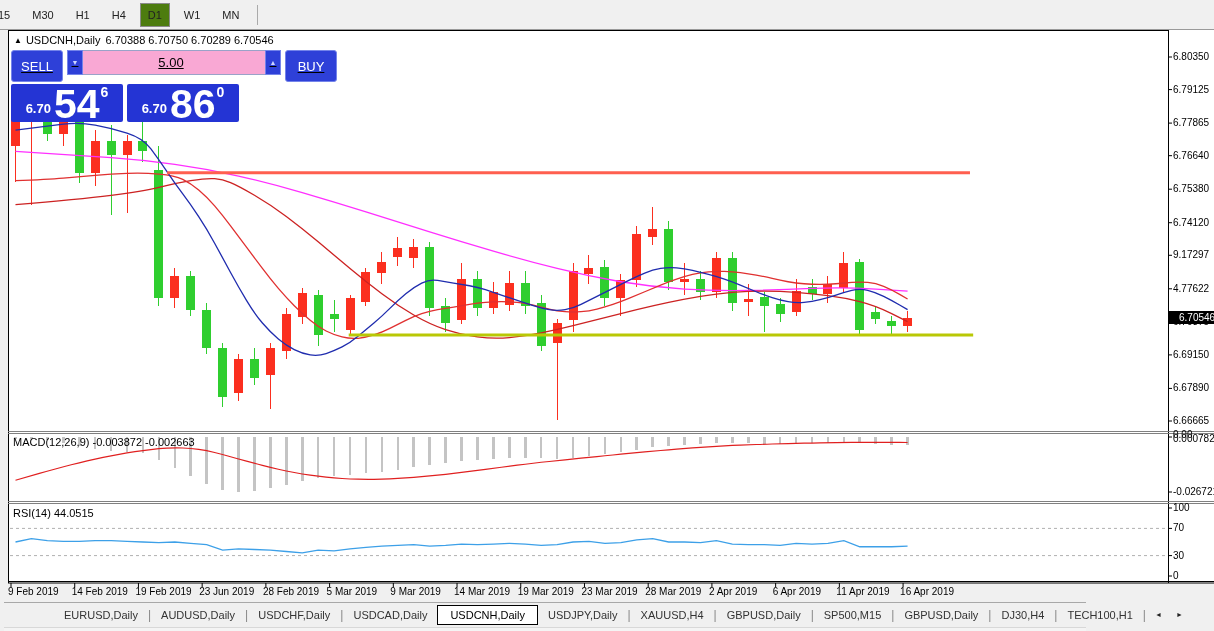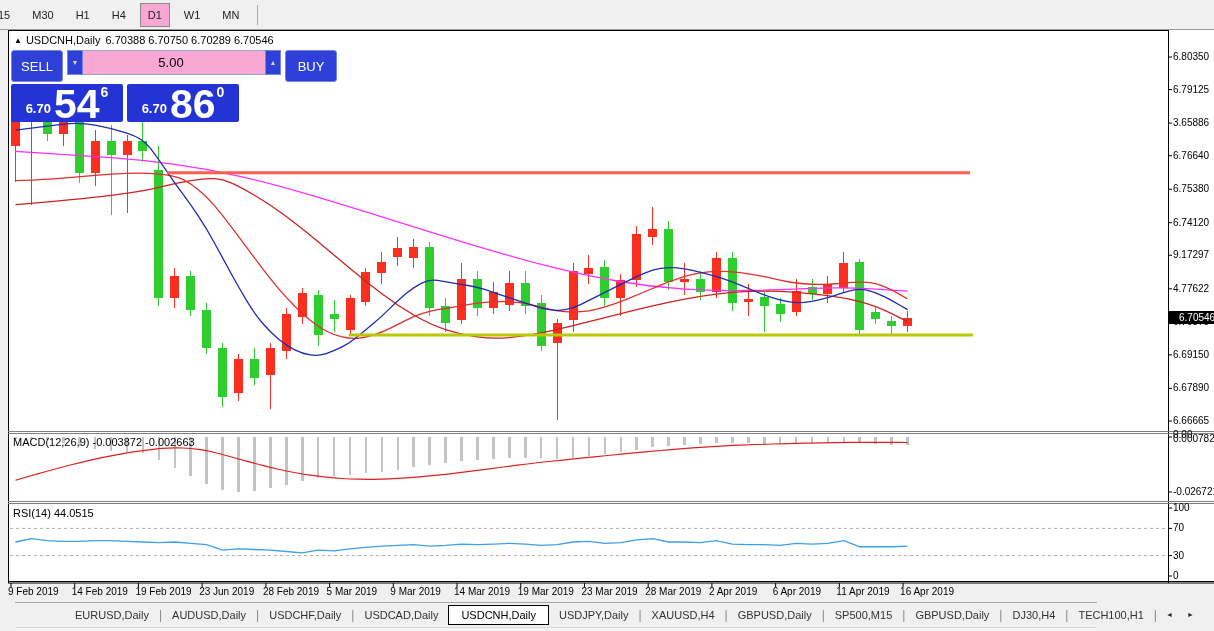--- a/index.html
+++ b/index.html
@@ -7,32 +7,32 @@
     width:1214px;height:631px;position:relative;overflow:hidden;
     background:#f0f0f0;font-family:"Liberation Sans","DejaVu Sans",sans-serif;
     -webkit-font-smoothing:none;
   }
   
   .toolbar{position:absolute;left:0;top:0;width:1214px;height:29px;background:#f0f0f0;
     border-bottom:1px solid #9a9a9a;display:flex;align-items:center;overflow:hidden;}
   .tf-btn{height:22px;padding:0 7px;display:flex;align-items:center;justify-content:center;
     font-size:11px;color:#222;border:1px solid transparent;margin-right:6px;white-space:nowrap;}
   .tf-btn.first{margin-left:-10px;}
-  .tf-btn.active{background:#f9a8d4;border:1px solid #8a8a8a;}
+  .tf-btn.active{background:#4d7c0f;border:1px solid #8a8a8a;}
   .tf-sep{width:1px;height:20px;background:#aaa;margin-left:4px;}
   
   .chart-bg{position:absolute;left:8px;top:30px;width:1206px;height:553px;background:#ffffff;}
   .overlay-svg{position:absolute;left:0;top:0;z-index:5;}
   
   .chart-title{position:absolute;left:14px;top:34px;z-index:6;font-size:11px;color:#000;white-space:nowrap;}
   .chart-title .mark{font-size:8px;vertical-align:1px;margin-right:4px;}
   .chart-title .num{margin-left:5px;}
   
   .trade-panel{position:absolute;left:11px;top:50px;width:228px;z-index:10;}
-  .tp-row1{display:flex;height:32px;}
+  .tp-row1{display:flex;height:32px;text-decoration:underline;}
   .btn-trade{flex:0 0 52px;background:#2e40d8;border:1px solid #7484ea;border-radius:3px;
     color:#fff;font-size:13px;font-family:inherit;display:flex;align-items:center;justify-content:center;padding:0;}
   .spinner{flex:1;display:flex;margin:0 4px;height:25px;}
   .spin-btn{width:16px;background:#2e40d8;border:1px solid #7484ea;color:#cdd6ff;font-size:7px;
     display:flex;align-items:center;justify-content:center;padding:0;}
   .vol-input{flex:1;border:1px solid #9aa2c8;border-left:none;border-right:none;background:#f9a8d4;
     text-align:center;font-size:13px;font-family:inherit;padding:0 6px 0 0;min-width:0;color:#000;}
   .tp-row2{display:flex;margin-top:2px;height:38px;}
   .price-box{flex:1;background:#2434d4;border-radius:2px;color:#fff;display:flex;align-items:flex-end;
     justify-content:center;padding-bottom:3px;position:relative;}
@@ -40,21 +40,21 @@
   .pb-small{font-size:13px;font-weight:bold;margin-right:3px;margin-bottom:3px;}
   .pb-big{font-size:41px;font-weight:bold;line-height:30px;}
   .pb-sup{font-size:14px;font-weight:bold;align-self:flex-start;margin-top:0px;margin-left:1px;}
   
   .axis-label{position:absolute;font-size:10px;color:#000;white-space:nowrap;z-index:6;}
   .cur-price{position:absolute;background:#000;color:#fff;font-size:10px;z-index:7;
     padding:1px 3px 1px 10px;white-space:nowrap;}
   .ind-label{position:absolute;font-size:11px;color:#000;z-index:6;white-space:nowrap;}
   .date-label{position:absolute;top:586px;font-size:10px;color:#000;white-space:nowrap;z-index:6;}
   
-  .tabbar{position:absolute;left:15px;top:602px;width:1082px;height:29px;background:#f0f0f0;
+  .tabbar{position:absolute;left:4px;top:602px;width:1082px;height:29px;background:#f0f0f0;
     border-top:1px solid #a8a8a8;z-index:8;}
   .tabs{display:flex;align-items:center;height:23px;padding-left:50px;}
   .tab{font-size:11px;color:#333;padding:3px 10px;white-space:nowrap;}
   .tab.active{background:#fff;border:1px solid #000;color:#000;padding:3px 12px;}
   .tab-sep{color:#888;font-size:12px;}
   .tab-arrow{font-size:7px;color:#222;padding:2px 5px;margin-left:4px;}
   .tab-strip{height:5px;background:#f4f4f4;border-top:1px solid #d8d8d8;margin-top:1px;}
 </style>
 </head>
 <body>
@@ -326,21 +326,21 @@
     </div>
   </div>
 </div>
 
 <div class="ind-label" style="left:13px;top:436px;">MACD(12,26,9) -0.003872 -0.002663</div>
 <div class="ind-label" style="left:13px;top:507px;">RSI(14) 44.0515</div>
 
 <div id="axis-labels">
     <div class="axis-label" style="left: 1173px; top: 51px;">6.80350</div>
     <div class="axis-label" style="left: 1173px; top: 83.5831px;">6.79125</div>
-    <div class="axis-label" style="left: 1173px; top: 117.097px;">3.65886</div>
+    <div class="axis-label" style="left: 1173px; top: 117.097px;">6.77865</div>
     <div class="axis-label" style="left: 1173px; top: 149.68px;">6.76640</div>
     <div class="axis-label" style="left: 1173px; top: 183.194px;">6.75380</div>
     <div class="axis-label" style="left: 1173px; top: 216.708px;">6.74120</div>
     <div class="axis-label" style="left: 1173px; top: 249.292px;">9.17297</div>
     <div class="axis-label" style="left: 1173px; top: 282.806px;">4.77622</div>
     <div class="axis-label" style="left: 1173px; top: 316.32px;">6.70375</div>
     <div class="axis-label" style="left: 1173px; top: 348.903px;">6.69150</div>
     <div class="axis-label" style="left: 1173px; top: 382.417px;">6.67890</div>
     <div class="axis-label" style="left: 1173px; top: 415px;">6.66665</div>
     <div class="cur-price" style="left: 1169px; top: 310.771px;">6.70546</div>

